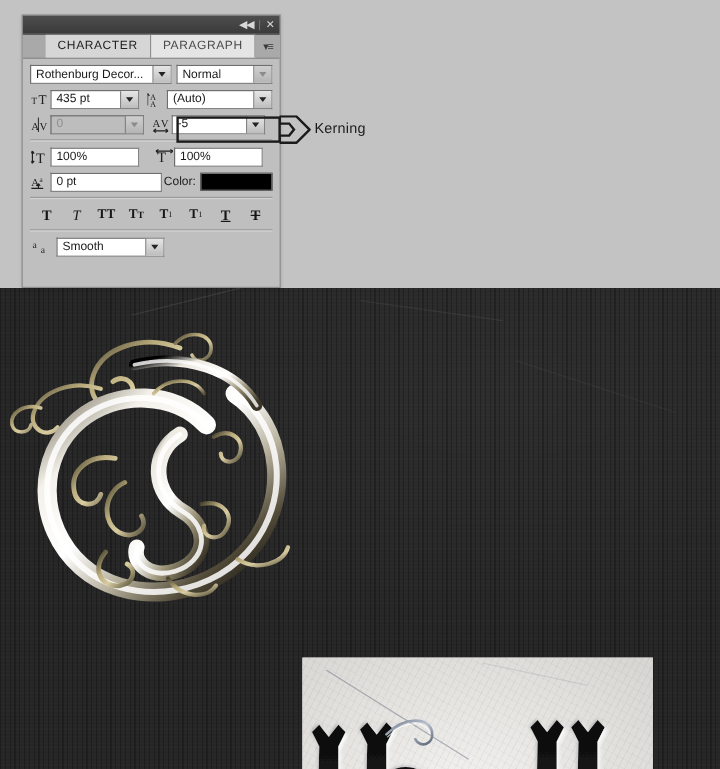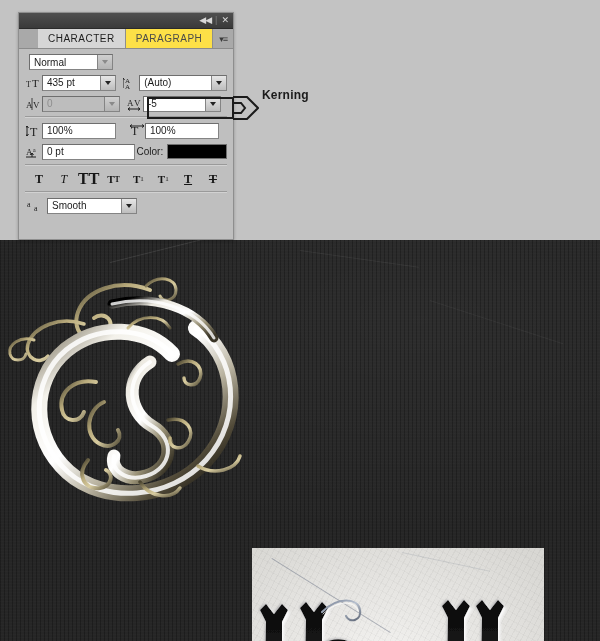--- a/index.html
+++ b/index.html
@@ -61,21 +61,21 @@
 
   #panel-tabs{
     position:relative;height:19px;background:#a9a9a9;
     border-bottom:1px solid #8b8b8b;display:flex;align-items:stretch;padding-left:19px;
   }
   .ptab{
     display:flex;align-items:center;padding:0 10px;font-size:10px;letter-spacing:.5px;
     color:#343434;border-right:1px solid #8e8e8e;
   }
   .ptab.active{background:#d6d6d6;color:#1d1d1d;}
-  .ptab.inactive{background:#fde047;color:#4a4a4a;}
+  .ptab.inactive{background:#e5e5e5;color:#4a4a4a;}
   #panel-menu-icon{
     margin-left:auto;display:flex;align-items:center;padding:0 6px;
     font-size:9px;color:#3a3a3a;letter-spacing:-1px;
   }
 
   #panel-body{padding:5px 6px 0 6px;}
 
   .row{display:flex;align-items:center;margin-bottom:4px;}
   .ico{
     width:17px;min-width:17px;height:17px;display:flex;align-items:center;justify-content:center;
@@ -124,32 +124,32 @@
 
   hr.sep{border:0;border-top:1px solid #9a9a9a;border-bottom:1px solid #d2d2d2;margin:4px 0 4px 0;}
 
   #style-buttons{display:flex;align-items:center;justify-content:space-between;padding:1px 4px 0 4px;}
   .sbtn{
     font-family:"Liberation Serif",serif;font-size:12px;color:#161616;
     width:20px;height:16px;display:flex;align-items:center;justify-content:center;
   }
   .sbtn sup,.sbtn sub{font-size:7px;}
   .sbtn.ital{font-style:italic;}
-  .sbtn.tt{font-size:16px;}
+  .sbtn.tt{font-size:11px;}
   .sbtn.und{text-decoration:underline;}
   .sbtn.strike{text-decoration:line-through;}
 
   
   #kerning-highlight{
     position:absolute;left:147px;top:97px;width:87px;height:22px;
     border:2px solid #1b1b1b;box-sizing:border-box;pointer-events:none;
   }
   #kerning-callout{position:absolute;left:233px;top:96px;width:26px;height:24px;}
   #kerning-label{
-    position:absolute;left:262px;top:88px;font-size:12px;font-weight:bold;color:#1b1b1b;
+    position:absolute;left:262px;top:100px;font-size:12px;font-weight:normal;color:#1b1b1b;
     letter-spacing:.2px;
   }
 </style>
 </head>
 <body>
 
 <div id="canvas-area">
 
   <div class="scratch" style="left:110px;top:22px;width:160px;transform:rotate(-14deg);"></div>
   <div class="scratch" style="left:300px;top:10px;width:120px;transform:rotate(8deg);opacity:.6;"></div>
@@ -282,20 +282,26 @@
 
   <div id="panel-tabs">
     <div class="ptab active">CHARACTER</div>
     <div class="ptab inactive">PARAGRAPH</div>
     <div id="panel-menu-icon">▾≡</div>
   </div>
 
   <div id="panel-body">
 
     <div class="row">
+      <div class="field" id="font-family-field">
+        <span class="val">Rothenburg Decor...</span>
+        <span class="arrow-btn">
+            <i class="caret"></i>
+          </span>
+      </div>
       <div class="field" id="font-style-field">
         <span class="val">Normal</span>
         <span class="arrow-btn dis">
             <i class="caret"></i>
           </span>
       </div>
     </div>
 
     <div class="row">
       <span class="ico">

